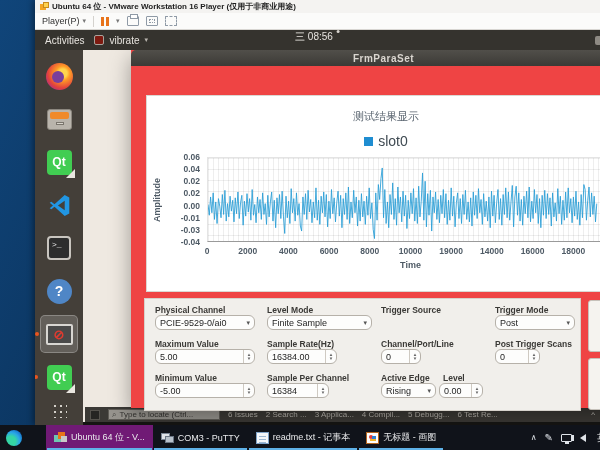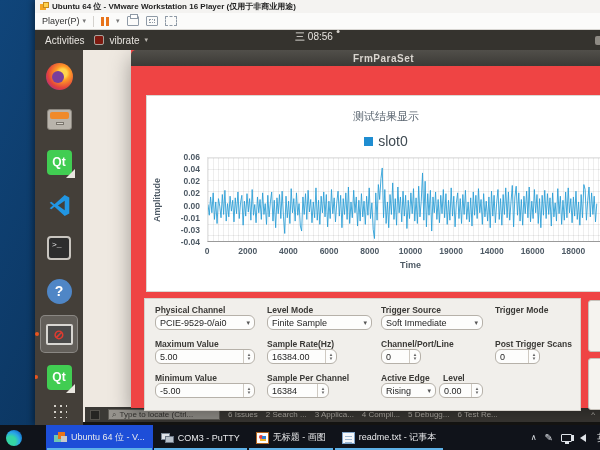--- a/index.html
+++ b/index.html
@@ -92,21 +92,21 @@
   .r1l { top:6px; } .r1c { top:16px; left:0; right:0; }
   .r2l { top:40px; } .r2c { top:50px; left:0; }
   .r3l { top:74px; } .r3c { top:84px; left:0; }
   .btn { position:absolute; width:56px; height:52px; background:#f5f3ef; border:1px solid #c6c1ba; border-radius:3px; font-size:10px; color:#2e2d2b; display:flex; align-items:center; justify-content:center; }
   .btn-start { left:457px; top:234px; } .btn-save { left:457px; top:292px; }
   
   .taskbar { position:absolute; left:0; bottom:0; width:600px; height:25px; background:#10131a; display:flex; align-items:center; color:#e9eaec; font-size:9px; z-index:50; }
   .edge-ico { width:16px; height:16px; border-radius:50%; margin:0 24px 0 6px; background:radial-gradient(circle at 30% 70%,#35d6a5 0 30%,#2aa7e8 55%,#0d5fc0 90%); flex:0 0 auto; }
   .task-item { position:relative; height:25px; display:flex; align-items:center; gap:4px; padding:0 8px; white-space:nowrap; }
   .task-item:after { content:""; position:absolute; left:1px; right:1px; bottom:0; height:2px; background:#5fb2e8; }
-  .task-item.active { background:#1d4ed8; }
+  .task-item.active { background:#701a75; }
   .ti { width:13px; height:12px; position:relative; flex:0 0 auto; }
   .ti-vmware .s1 { position:absolute; left:0; top:3px; width:7px; height:7px; background:#6fc6b2; }
   .ti-vmware .s2 { position:absolute; left:4px; top:0; width:7px; height:7px; background:#e8731a; }
   .ti-vmware .s3 { position:absolute; left:7px; top:4px; width:6px; height:6px; background:#c9c9c9; }
   .ti-putty .m1 { position:absolute; left:0; top:1px; width:9px; height:7px; background:#dfe3e8; border:1px solid #7b8694; }
   .ti-putty .m2 { position:absolute; left:4px; top:4px; width:9px; height:7px; background:#b9c2cc; border:1px solid #6b7684; }
   .ti-notepad { background:#f4f7fa; border:1px solid #7fa3c8; }
   .ti-notepad i { position:absolute; left:2px; right:2px; height:1px; background:#9db8d2; }
   .ti-notepad .l1 { top:3px; } .ti-notepad .l2 { top:6px; } .ti-notepad .l3 { top:9px; }
   .ti-paint { background:#fdfdfd; border:1px solid #b2651f; }
@@ -305,24 +305,20 @@
               <span>16384</span>
               <span class="btns">
                   <span>▲</span>
                   <span>▼</span>
                 </span>
             </div>
           </div>
 
           <div class="col c3">
             <div class="f-label r1l">Trigger Source</div>
-            <div class="combo r1c" style="width:102px">
-              <span>Soft Immediate</span>
-              <span class="caret">▾</span>
-            </div>
             <div class="f-label r2l">Channel/Port/Line</div>
             <div class="spin r2c" style="width:40px">
               <span>0</span>
               <span class="btns">
                   <span>▲</span>
                   <span>▼</span>
                 </span>
             </div>
             <div class="f-label r3l" style="left:0">Active Edge</div>
             <div class="f-label r3l" style="left:62px">Level</div>
@@ -334,20 +330,24 @@
               <span>0.00</span>
               <span class="btns">
                   <span>▲</span>
                   <span>▼</span>
                 </span>
             </div>
           </div>
 
           <div class="col c4">
             <div class="f-label r1l">Trigger Mode</div>
+            <div class="combo r1c" style="width:80px">
+              <span>Post</span>
+              <span class="caret">▾</span>
+            </div>
             <div class="f-label r2l">Post Trigger Scans</div>
             <div class="spin r2c" style="width:45px">
               <span>0</span>
               <span class="btns">
                   <span>▲</span>
                   <span>▼</span>
                 </span>
             </div>
           </div>
         </div>
@@ -370,34 +370,34 @@
     <span>Ubuntu 64 位 - V...</span>
   </div>
   <div class="task-item">
     <span class="ti ti-putty">
         <i class="m1"></i>
         <i class="m2"></i>
       </span>
     <span>COM3 - PuTTY</span>
   </div>
   <div class="task-item">
+    <span class="ti ti-notepad">
+        <i class="l1"></i>
+        <i class="l2"></i>
+        <i class="l3"></i>
+      </span>
+    <span>readme.txt - 记事本</span>
+  </div>
+  <div class="task-item">
     <span class="ti ti-paint">
         <i class="p1"></i>
         <i class="p2"></i>
         <i class="p3"></i>
       </span>
     <span>无标题 - 画图</span>
-  </div>
-  <div class="task-item">
-    <span class="ti ti-notepad">
-        <i class="l1"></i>
-        <i class="l2"></i>
-        <i class="l3"></i>
-      </span>
-    <span>readme.txt - 记事本</span>
   </div>
   <div class="tray">
     <span class="chev">∧</span>
     <span class="pen">✎</span>
     <span class="net-ico"></span>
     <span class="spk-ico"></span>
     <span class="ime">英</span>
   </div>
 </div>
 

